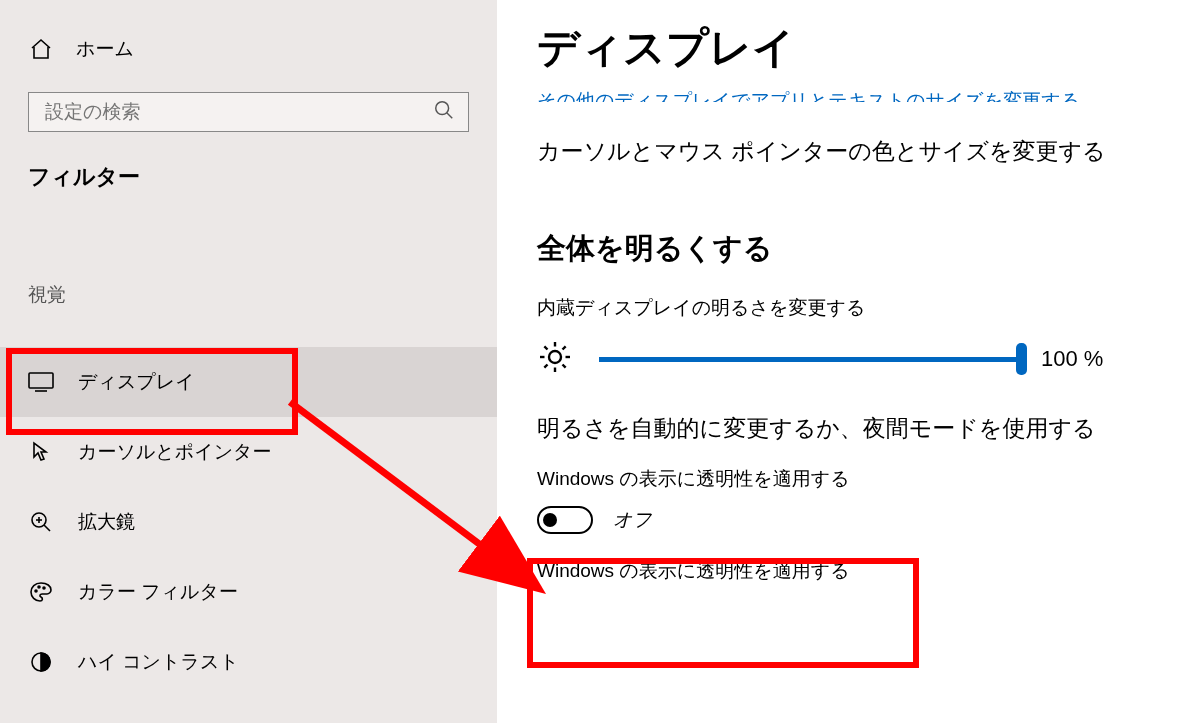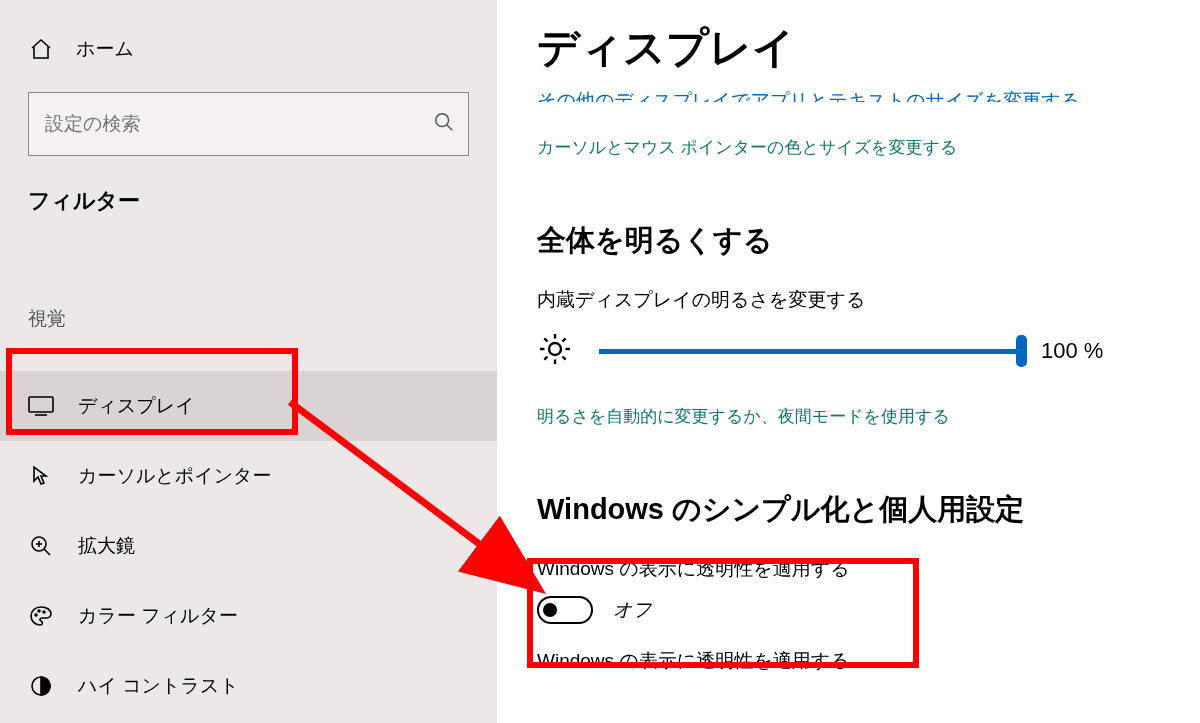--- a/index.html
+++ b/index.html
@@ -32,21 +32,21 @@
     gap: 22px;
     font-size: 19px;
   }
   .home-row svg { display:block; }
   .search-wrap {
     margin: 0 28px 30px 28px;
     position: relative;
   }
   .search-input {
     width: 100%;
-    height: 64px;
+    height: 40px;
     border: 1px solid #888;
     background: #f5f2f1;
     padding: 0 52px 0 16px;
     font-size: 19px;
     color: #666;
     font-family: inherit;
   }
   .search-icon {
     position: absolute;
     right: 14px;
@@ -93,22 +93,22 @@
     background: #fff;
     padding: 20px 40px 0 40px;
     position: relative;
   }
   .page-title {
     font-size: 42px;
     font-weight: 600;
     margin: 0 0 18px 0;
   }
   .link {
-    color: #0f766e;
-    font-size: 17px;
+    color: #000000;
+    font-size: 23px;
     margin-bottom: 22px;
   }
   .section-heading {
     font-size: 29px;
     font-weight: 600;
     margin: 62px 0 26px 0;
   }
   .setting-label {
     font-size: 19px;
     margin-bottom: 18px;
@@ -305,21 +305,20 @@
         </svg>
       </span>
       <div class="slider">
         <div class="slider-thumb"></div>
       </div>
       <span class="slider-value">100 %</span>
     </div>
 
     <div class="link">明るさを自動的に変更するか、夜間モードを使用する</div>
 
-    <div class="section-heading">Windows のシンプル化と個人用設定</div>
 
     <div class="setting-label" style="margin-bottom:14px;">Windows の表示に透明性を適用する</div>
 
     <div class="toggle-row">
       <div class="toggle">
         <div class="toggle-knob"></div>
       </div>
       <span class="toggle-text">オフ</span>
     </div>
 

